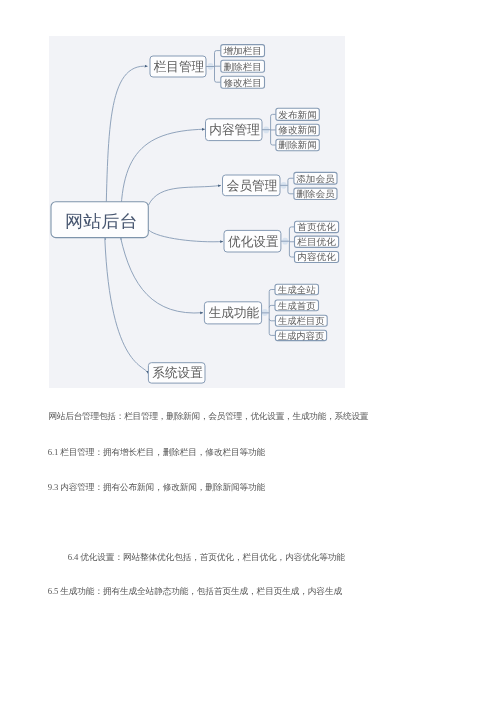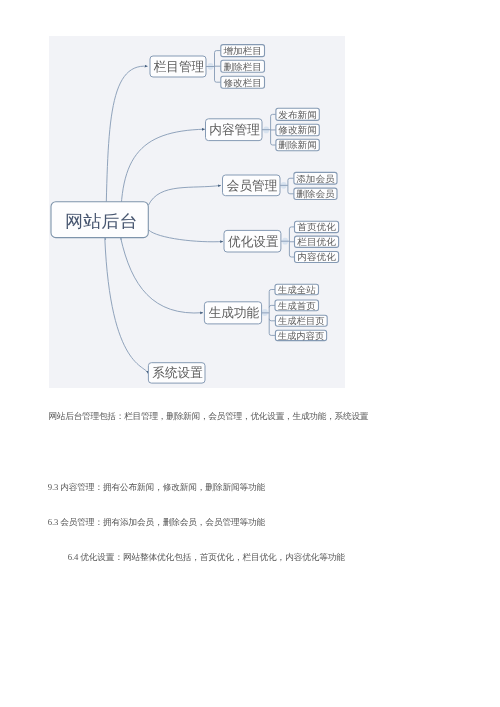--- a/index.html
+++ b/index.html
@@ -161,17 +161,18 @@
       </g>
 
       <g style="opacity:0.999">
         <rect x="51" y="201.7" width="97.3" height="35.9" rx="4.8" fill="#fdfdfe" stroke="#7e94ab" stroke-width="1.1"></rect>
         <text x="101.25" y="226.5" font-family="Liberation Serif, serif" font-size="17" fill="#46556f" text-anchor="middle" textLength="72.5" lengthAdjust="spacingAndGlyphs">网站后台</text>
       </g>
     </svg>
   </div>
 
   <div class="para intro" style="left:48.4px;top:412.3px;">网站后台管理包括：栏目管理，删除新闻，会员管理，优化设置，生成功能，系统设置</div>
+  <div class="para" style="left:47.8px;top:448px;">6.1 栏目管理：拥有增长栏目，删除栏目，修改栏目等功能</div>
   <div class="para" style="left:47.8px;top:482.9px;">9.3 内容管理：拥有公布新闻，修改新闻，删除新闻等功能</div>
-  <div class="para" style="left:47.8px;top:518.2px;">6.3 会员管理：拥有添加会员，删除会员，会员管理等功能</div>
   <div class="para" style="left:47.8px;top:552.8px;margin-left:20px;">6.4 优化设置：网站整体优化包括，首页优化，栏目优化，内容优化等功能</div>
+  <div class="para" style="left:47.8px;top:587.4px;">6.5 生成功能：拥有生成全站静态功能，包括首页生成，栏目页生成，内容生成</div>
 
 </div>
 
 </body></html>

